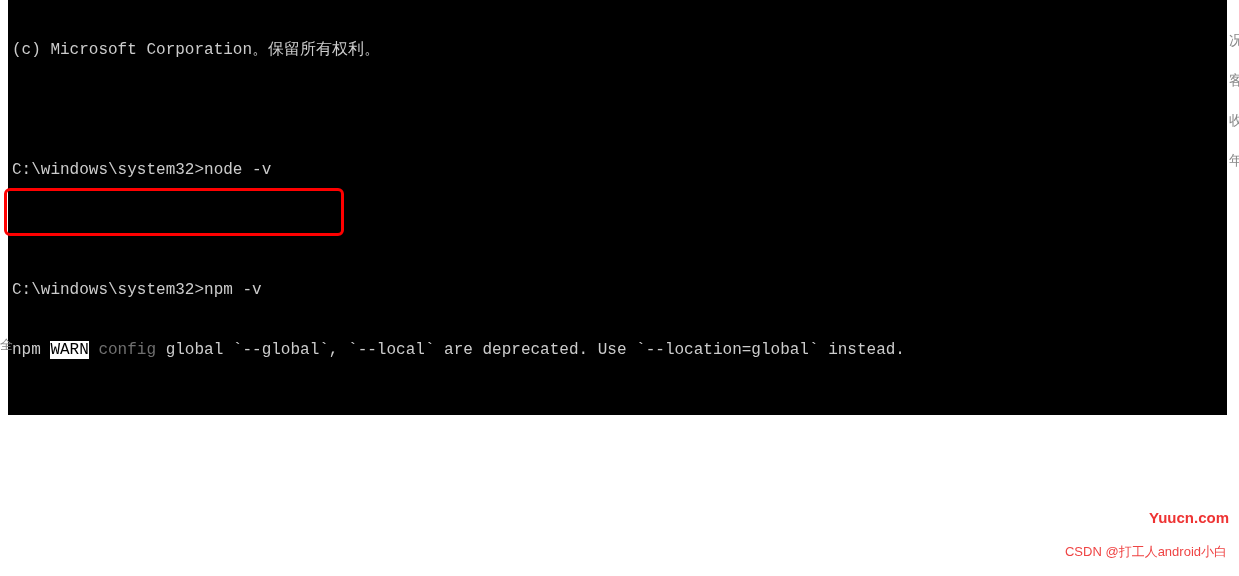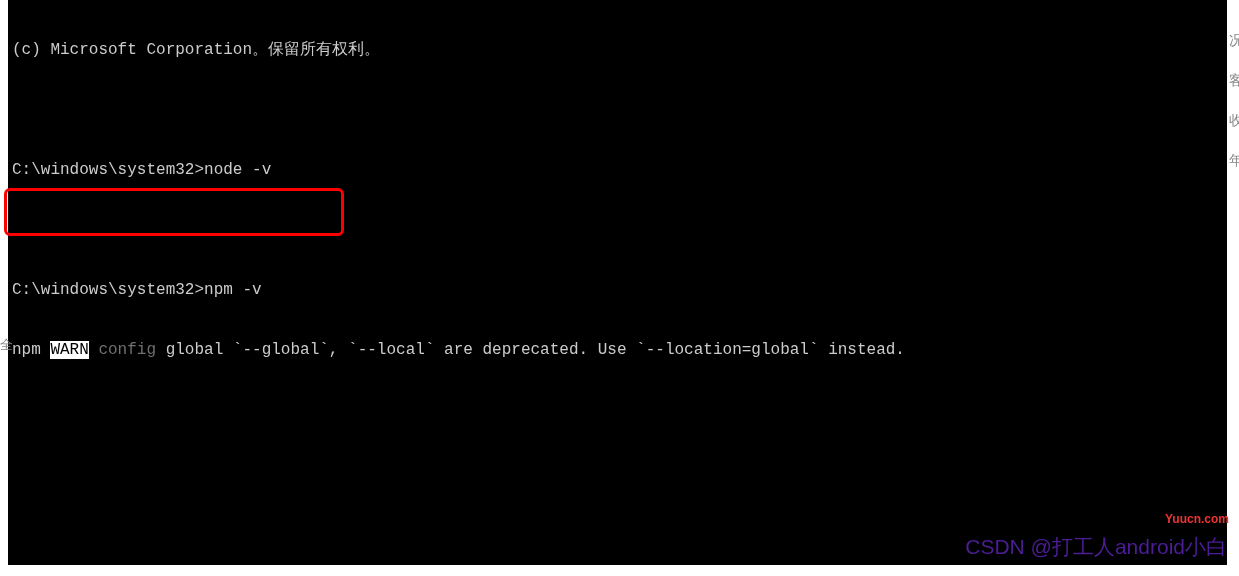--- a/index.html
+++ b/index.html
@@ -14,21 +14,21 @@
       font-family: 'Consolas', 'Courier New', monospace;
       font-size: 16px;
       position: relative;
       overflow: hidden;
     }
     .terminal {
       position: absolute;
       left: 8px;
       top: 0;
       width: 1219px;
-      height: 565px;
+      height: 415px;
       background: #000000;
       color: #cccccc;
       padding: 0 4px;
       line-height: 20px;
       white-space: pre;
     }
     .line {
       display: block;
       min-height: 20px;
     }
@@ -51,30 +51,30 @@
       border: 3px solid #ff0000;
       border-radius: 6px;
       pointer-events: none;
     }
     .watermark-right {
       position: absolute;
       right: 10px;
       bottom: 50px;
       color: #ee3333;
       font-family: Arial, sans-serif;
-      font-size: 12px;
+      font-size: 15px;
       font-weight: bold;
     }
     .watermark-bottom {
       position: absolute;
       right: 12px;
       bottom: 15px;
-      color: #4c1d95;
+      color: #ef4444;
       font-family: "Microsoft YaHei", Arial, sans-serif;
-      font-size: 21px;
+      font-size: 13px;
     }
     .side-chars {
       position: absolute;
       right: 0;
       top: 20px;
       width: 10px;
       color: #888888;
       font-family: "Microsoft YaHei", Arial, sans-serif;
       font-size: 14px;
       line-height: 40px;

